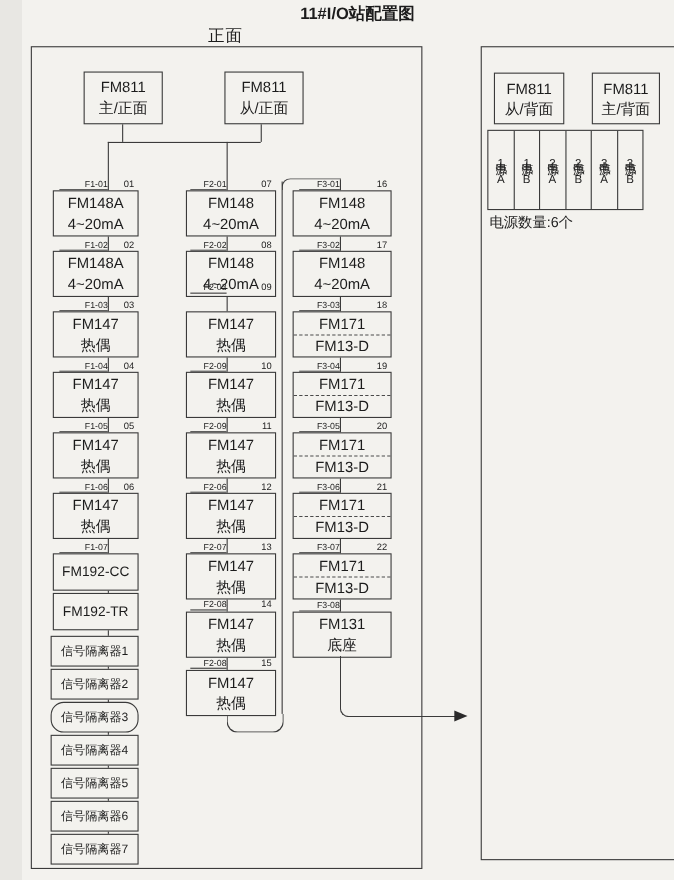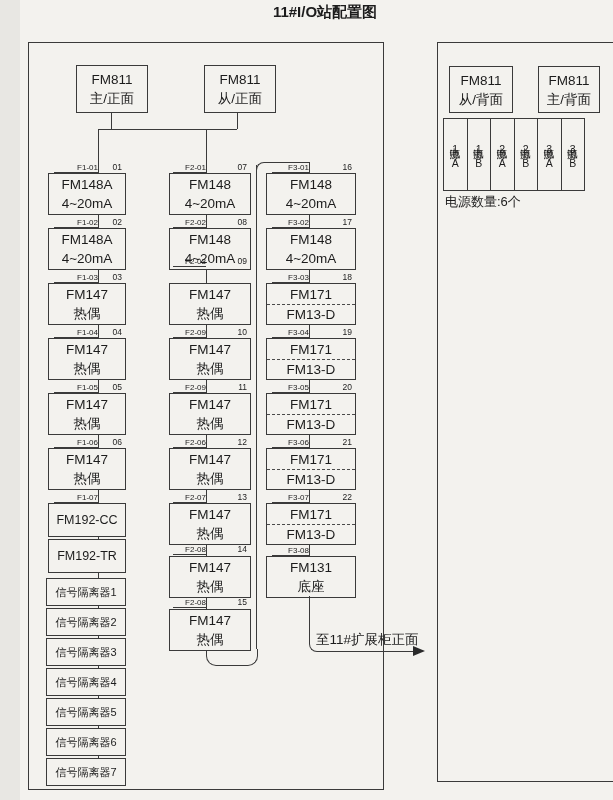--- a/index.html
+++ b/index.html
@@ -50,20 +50,21 @@
   .pcell span{writing-mode:vertical-rl;text-orientation:upright;font-size:10.5px;
           letter-spacing:2px;}
   #power-count{position:absolute;left:7px;top:150px;font-size:13px;}
 </style>
 </head>
 <body>
 
 <div id="page">
 
   <div id="doc-title">11#I/O站配置图</div>
+  <div class="ptitle" style="left:8px;top:23px;width:354px;">正面</div>
 
   <div class="panel" id="front-panel">
 
     <div class="vline" style="left:82px;top:68px;height:18px;"></div>
     <div class="vline" style="left:208px;top:68px;height:18px;"></div>
     <div class="hline" style="left:69px;top:86px;width:139px;"></div>
     <div class="vline" style="left:69px;top:86px;height:636px;"></div>
     <div class="vline" style="left:177px;top:86px;height:520px;"></div>
     <div class="vline" style="left:280px;top:120px;height:433px;"></div>
     <div id="u-turn"></div>
@@ -136,21 +137,21 @@
         </div>
       <div class="mbox fm192" style="top:496px;">
           <span>FM192-TR</span>
         </div>
       <div class="mbox iso" style="top:535px;">
           <span>信号隔离器1</span>
         </div>
       <div class="mbox iso" style="top:565px;">
           <span>信号隔离器2</span>
         </div>
-      <div class="mbox iso" style="top:595px;">
+      <div class="mbox iso" style="top:595px;border-radius:12px;">
           <span>信号隔离器3</span>
         </div>
       <div class="mbox iso" style="top:625px;">
           <span>信号隔离器4</span>
         </div>
       <div class="mbox iso" style="top:655px;">
           <span>信号隔离器5</span>
         </div>
       <div class="mbox iso" style="top:685px;">
           <span>信号隔离器6</span>
@@ -296,21 +297,20 @@
           <span class="tag">F3-08</span>
         </div>
       <div class="mbox b3" style="top:513px;">
           <span>FM131</span>
           <span>底座</span>
         </div>
     </div>
 
     <div id="fm131-elbow"></div>
     <div id="arrow-head"></div>
-    <div id="arrow-label">至11#扩展柜正面</div>
   </div>
 
   <div class="panel" id="back-panel">
     <div class="mbox" style="left:11px;top:23px;width:62px;height:45px;">
       <span>FM811</span>
       <span>从/背面</span>
     </div>
     <div class="mbox" style="left:100px;top:23px;width:60px;height:45px;">
       <span>FM811</span>
       <span>主/背面</span>

